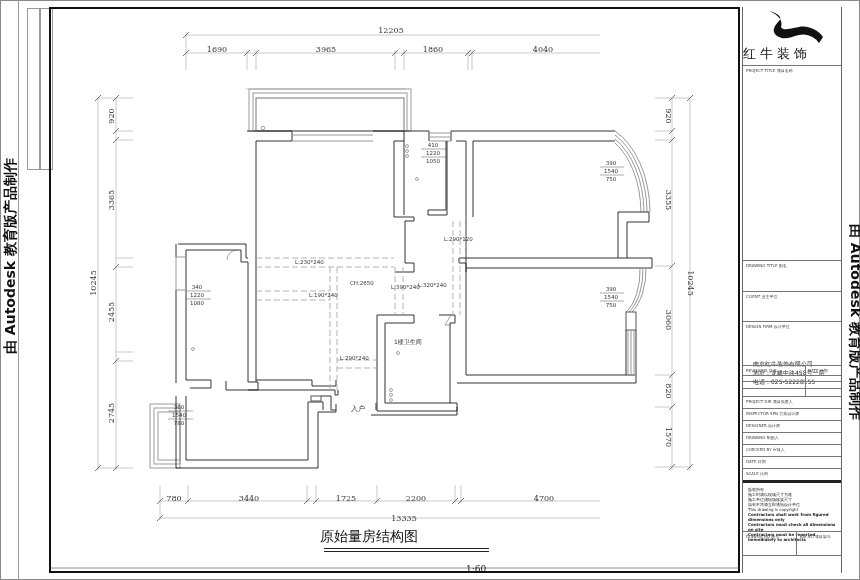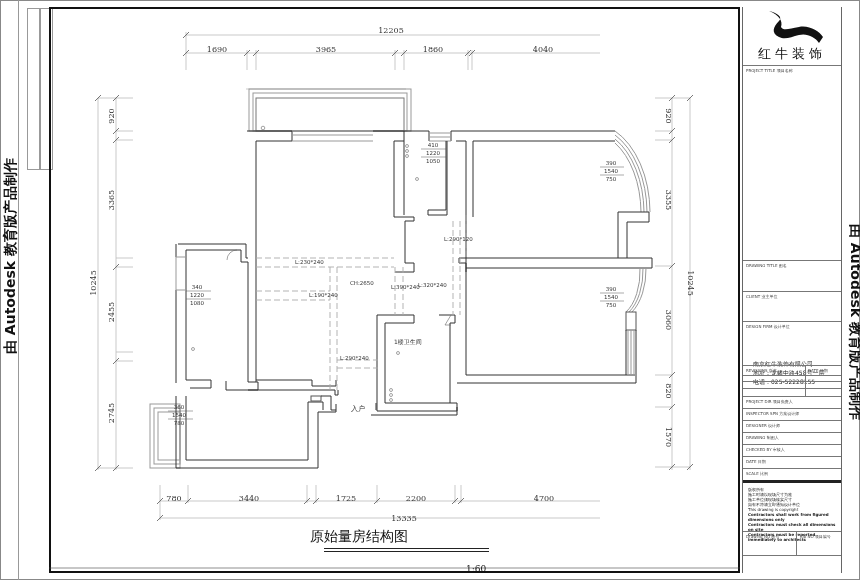--- a/index.html
+++ b/index.html
@@ -9,25 +9,25 @@
   .vtext{position:absolute;white-space:nowrap;font-family:"DejaVu Sans",sans-serif;font-weight:bold;font-size:14px;color:#111;}
   .vtext.left{left:-54px;top:280px;transform:rotate(-90deg);transform-origin:center;width:130px;text-align:center;}
   .vtext.right{left:790px;top:280px;transform:rotate(90deg);transform-origin:center;width:130px;text-align:center;}
   .revtable{position:absolute;left:27px;top:8px;width:12px;height:160px;border:1px solid #999;}
   .revtable2{position:absolute;left:39px;top:8px;width:12px;height:160px;border:1px solid #999;}
   .frame{position:absolute;left:49px;top:7px;width:691px;height:566px;border:2px solid #111;box-sizing:border-box;}
   svg{position:absolute;left:0;top:0;}
   .tb{position:absolute;left:742px;top:7px;width:100px;height:566px;border-left:1px solid #666;border-right:1px solid #666;box-sizing:border-box;font-family:"DejaVu Sans",sans-serif;}
   .tb-row{position:absolute;left:0;width:100%;border-top:1px solid #777;font-size:4px;color:#444;}
   .tb-row span{position:absolute;left:3px;top:2px;white-space:nowrap;}
-  .logo-text{position:absolute;left:0;width:100%;top:38px;text-align:center;font-size:13px;letter-spacing:4px;color:#111;font-family:"DejaVu Sans",sans-serif;}
+  .logo-text{position:absolute;left:0;width:100%;top:38px;text-align:left;font-size:13px;letter-spacing:4px;color:#111;font-family:"DejaVu Sans",sans-serif;}
   .company{position:absolute;left:10px;top:352px;font-size:6px;line-height:9px;color:#222;}
   .notes{position:absolute;left:5px;top:513px;font-size:4px;line-height:5px;color:#222;}
   .notes b{font-weight:bold;}
-  .title-main{position:absolute;left:310px;top:528px;font-size:14px;color:#111;}
+  .title-main{position:absolute;left:320px;top:528px;font-size:14px;color:#111;}
   .title-scale{position:absolute;left:466px;top:532px;font-size:9px;color:#111;margin-top:32px;}
   .title-ul1{position:absolute;left:324px;top:548px;width:165px;border-top:1px solid #222;}
   .title-ul2{position:absolute;left:324px;top:551px;width:165px;border-top:1px solid #222;}
 </style>
 </head>
 <body>
 
 <div class="outer"></div>
 <div class="leftbar"></div>
 <div class="revtable"></div>

